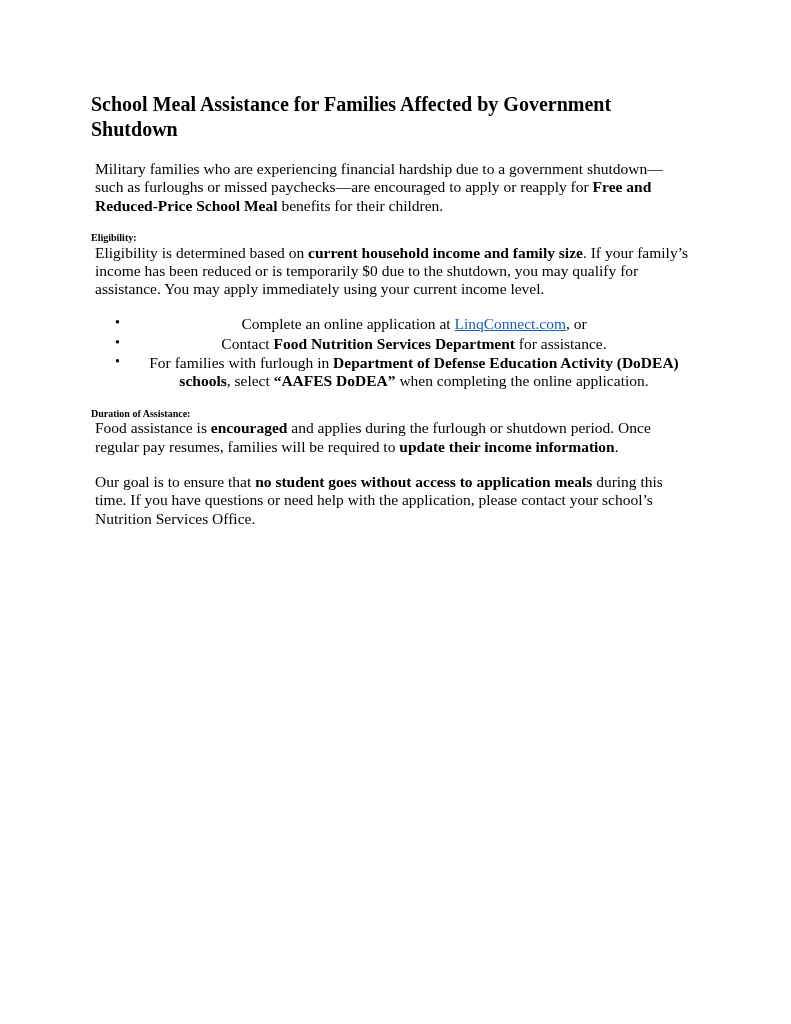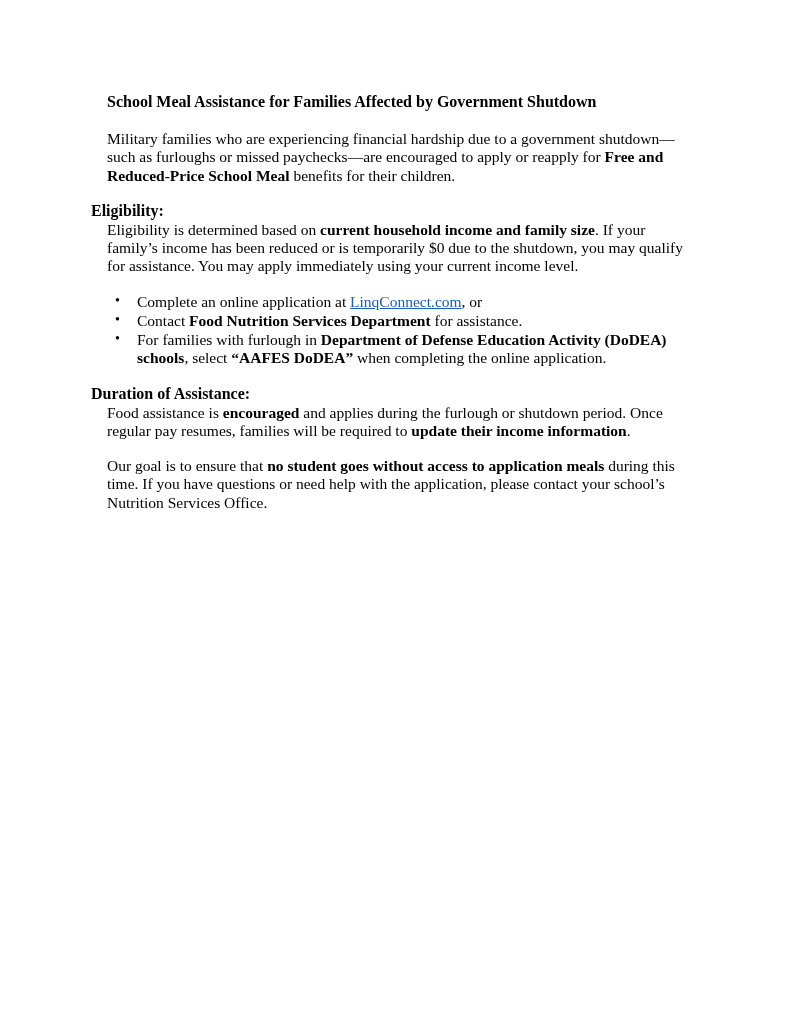--- a/index.html
+++ b/index.html
@@ -23,51 +23,52 @@
     height: 1024px;
     background: #ffffff;
   }
   .content {
     position: absolute;
     left: 91px;
     top: 92px;
     width: 600px;
   }
   .doc-title {
-    font-size: 16px;
+    font-size: 20px;
     font-weight: bold;
     line-height: 1.25;
-    margin: 0 0 18px 16px;
+    margin: 0 0 18px 0;
   }
   p.para {
     font-size: 15.5px;
     line-height: 1.18;
-    margin: 0 0 17px 16px;
+    margin: 0 0 17px 4px;
     text-align: left;
   }
   p.tight {
     margin-bottom: 0;
   }
   .heading {
-    font-size: 16px;
+    font-size: 10px;
     font-weight: bold;
     line-height: 1.18;
     margin: 0;
   }
   b, strong {
     font-weight: bold;
   }
   a.link {
     color: #1a5fb4;
     text-decoration: underline;
   }
   ul.bullets {
     margin: 6px 0 17px 0;
     padding-left: 46px;
     list-style: none;
+    text-align: center;
   }
   ul.bullets li {
     font-size: 15.5px;
     line-height: 1.18;
     margin-bottom: 1px;
     position: relative;
     padding-left: 0;
   }
   ul.bullets li::before {
     content: "\2022";

